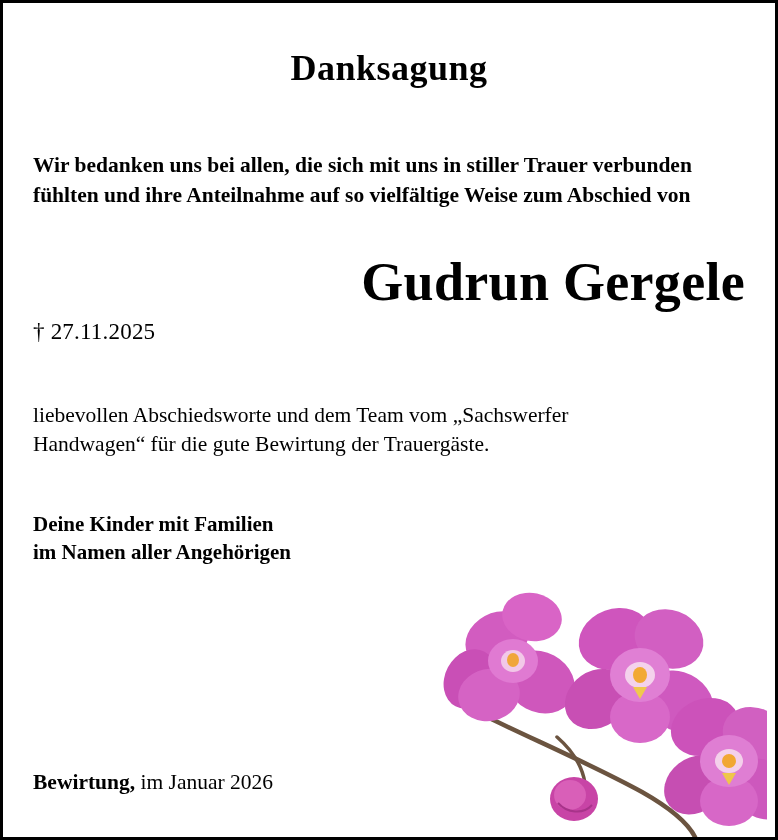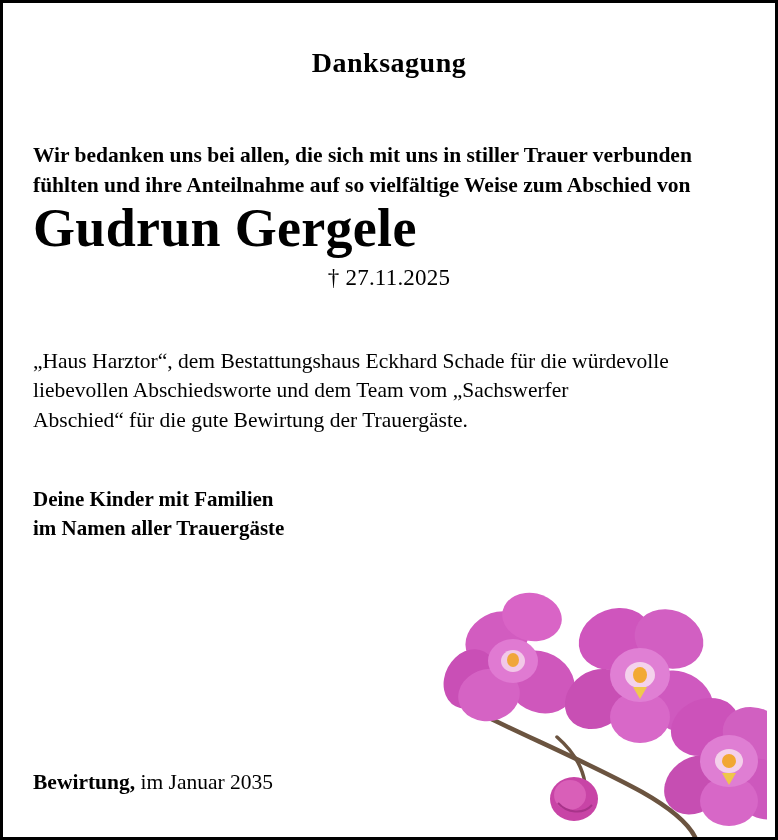--- a/index.html
+++ b/index.html
@@ -19,45 +19,46 @@
     box-sizing: border-box;
     width: 778px;
     height: 840px;
     border: 3px solid #000000;
     background: #ffffff;
     padding: 28px 30px 0 30px;
     overflow: hidden;
   }
   .title {
     text-align: center;
-    font-size: 28px;
+    font-size: 36px;
     font-weight: bold;
     letter-spacing: 0.5px;
     margin-top: 16px;
     margin-bottom: 0;
   }
   .intro {
     margin-top: 62px;
     font-size: 21.5px;
     line-height: 1.38;
     text-align: left;
     font-weight: bold;
   }
   .intro div {
     white-space: nowrap;
   }
   .deceased-name {
-    text-align: left;
+    text-align: right;
     font-size: 54px;
     font-weight: bold;
+    margin-top: 44px;
     line-height: 1.05;
     letter-spacing: 0.3px;
   }
   .death-date {
-    text-align: center;
+    text-align: left;
     font-size: 23px;
     margin-top: 8px;
     letter-spacing: 0.2px;
   }
   .body-text {
     margin-top: 56px;
     font-size: 21.5px;
     line-height: 1.37;
   }
   .body-text div {
@@ -96,32 +97,31 @@
 
   <div class="intro">
     <div>Wir bedanken uns bei allen, die sich mit uns in stiller Trauer verbunden</div>
     <div>fühlten und ihre Anteilnahme auf so vielfältige Weise zum Abschied von</div>
   </div>
 
   <div class="deceased-name">Gudrun Gergele</div>
   <div class="death-date">† 27.11.2025</div>
 
   <div class="body-text">
-    <div>„Haus Harztor“, dem Bestattungshaus Eckhard Schade für die würdevolle</div>
     <div>liebevollen Abschiedsworte und dem Team vom „Sachswerfer</div>
-    <div>Abschied“ für die gute Bewirtung der Trauergäste.</div>
+    <div>Handwagen“ für die gute Bewirtung der Trauergäste.</div>
   </div>
 
   <div class="family">
     <div>Deine Kinder mit Familien</div>
-    <div>im Namen aller Trauergäste</div>
+    <div>im Namen aller Angehörigen</div>
   </div>
 
   <div class="place-line">
-    <span class="place">Bewirtung,</span><span class="date"> im Januar 2035</span>
+    <span class="place">Bewirtung,</span><span class="date"> im Januar 2026</span>
   </div>
 
   <svg class="orchid" viewBox="0 0 330 250" aria-hidden="true">
 
     <path d="M40 125 C 90 150, 150 175, 205 205 C 235 222, 252 238, 258 250" stroke="#6b5440" stroke-width="4.5" fill="none" stroke-linecap="round"></path>
     <path d="M120 150 C 135 163, 145 178, 148 196" stroke="#6b5440" stroke-width="3.5" fill="none" stroke-linecap="round"></path>
 
     <g>
       <ellipse cx="137" cy="212" rx="24" ry="22" fill="#c844a6"></ellipse>
       <ellipse cx="133" cy="208" rx="16" ry="15" fill="#d95fb8"></ellipse>

